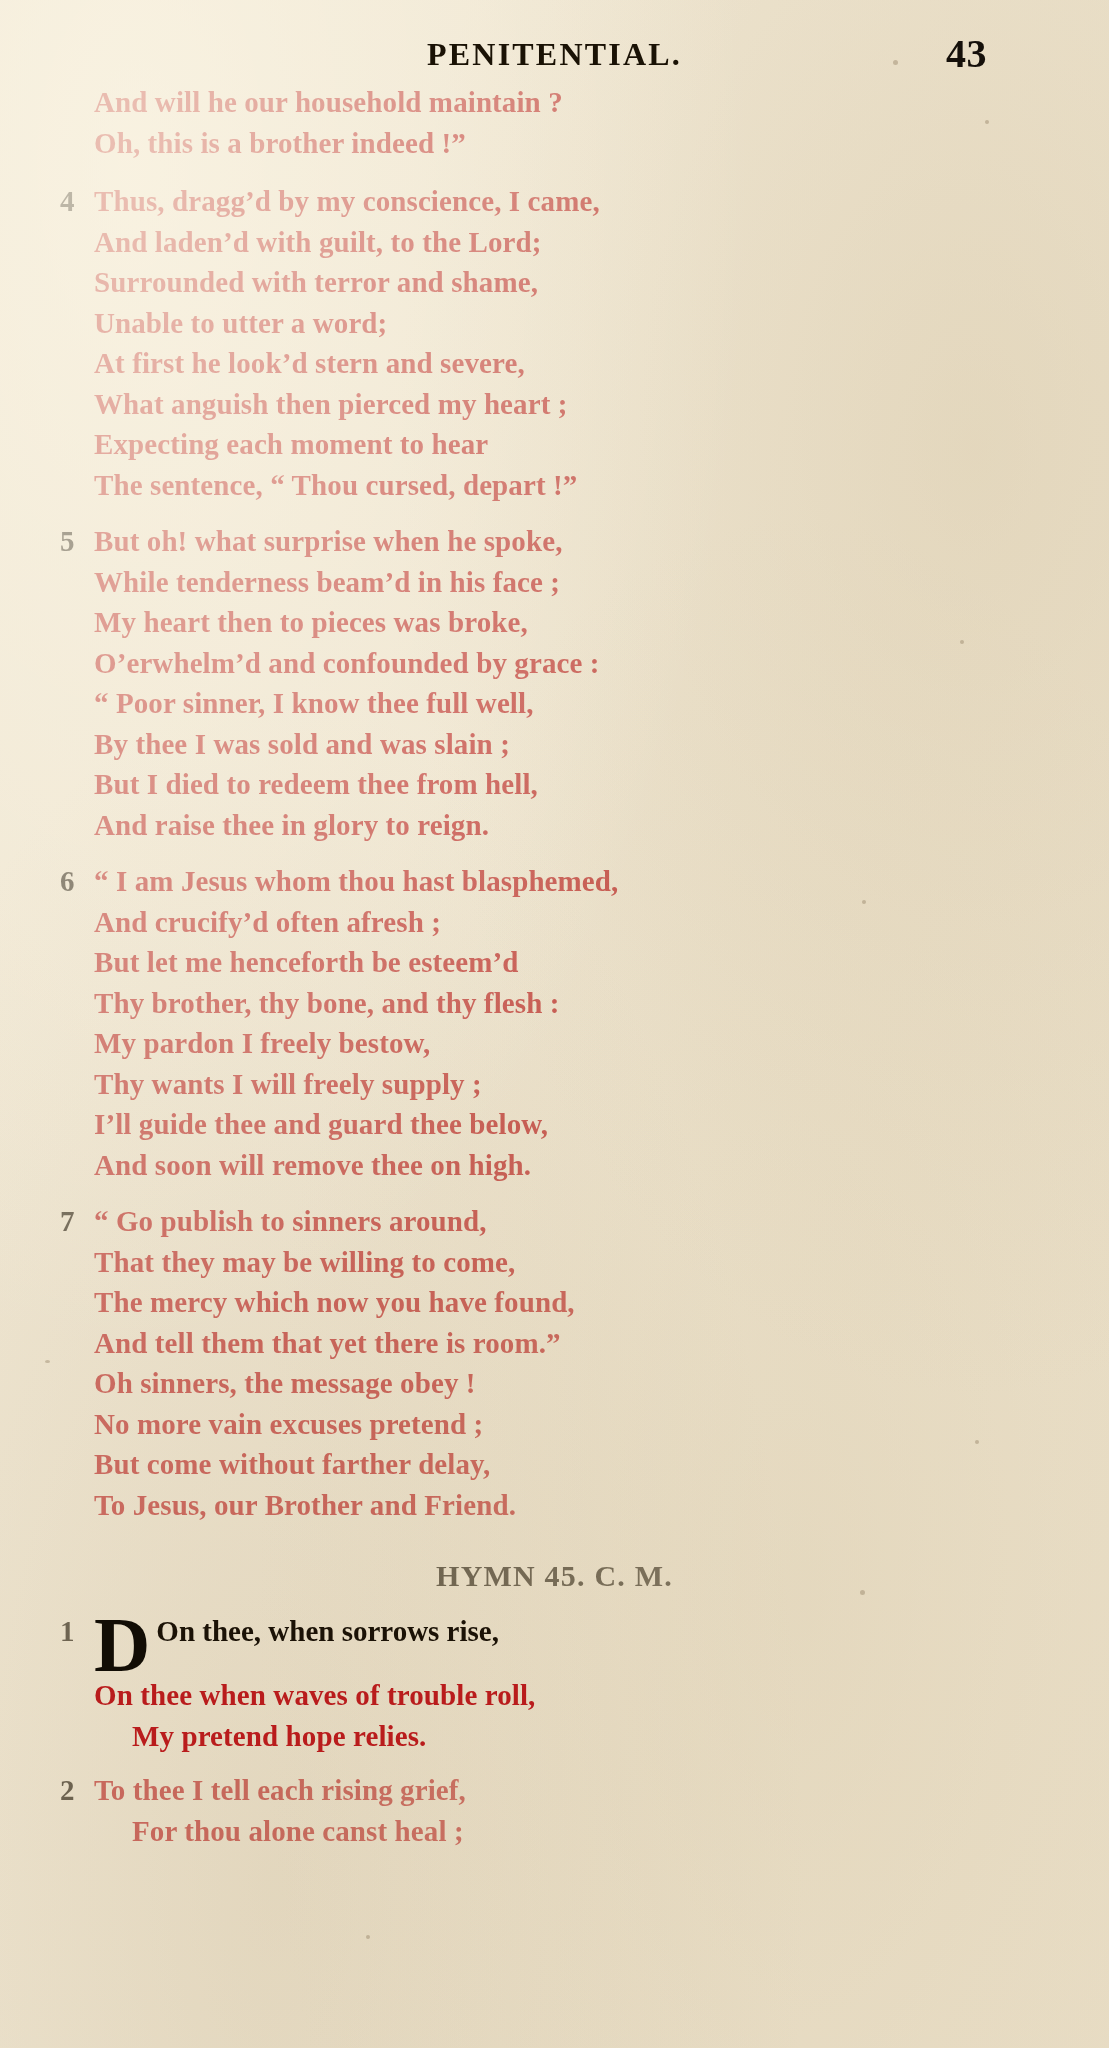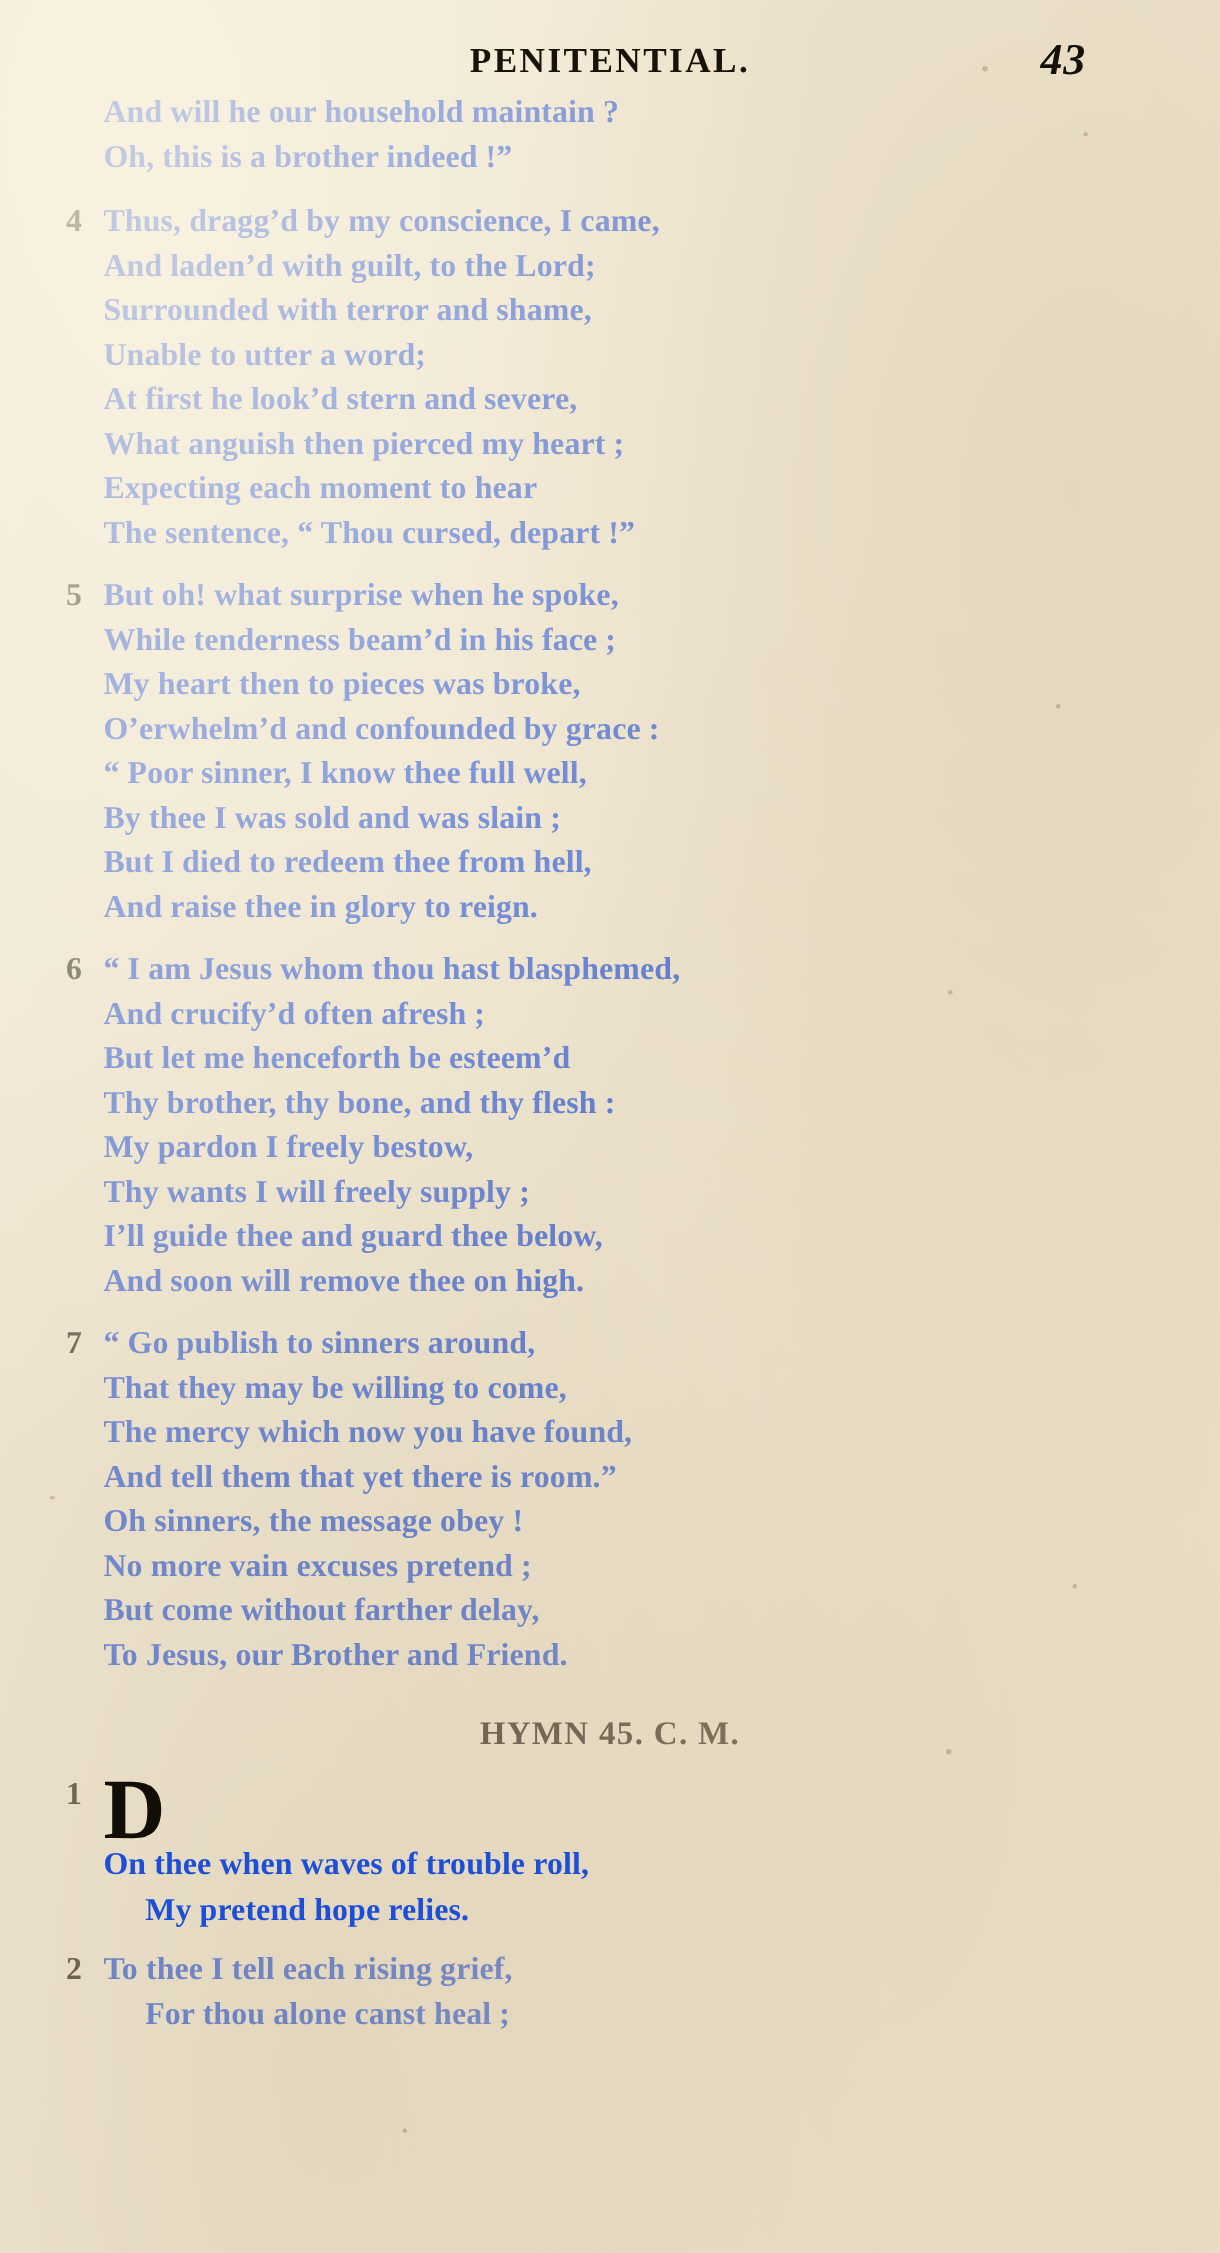--- a/index.html
+++ b/index.html
@@ -54,21 +54,20 @@
   }
   .page-number {
     position: absolute;
     right: 62px;
     top: 0px;
     font-family: "Liberation Serif", serif;
     font-weight: bold;
     font-size: 40px;
     letter-spacing: 0.5px;
     color: #15100a;
-    font-style: italic;
   }
 
   
   .verse {
     display: flex;
     align-items: flex-start;
     margin-bottom: 16px;
   }
   .verse-num {
     width: 34px;
@@ -81,21 +80,21 @@
   }
   .verse-lines {
     flex: 1 1 auto;
   }
   .line {
     font-size: 29px;
     line-height: 40.5px;
     font-weight: bold;
     letter-spacing: 0.1px;
     white-space: nowrap;
-    color: #1d4ed8;
+    color: #b91c1c;
   }
 
   
   .carryover {
     margin-left: 34px;
     margin-bottom: 18px;
   }
 
   
   .hymn-heading {
@@ -221,20 +220,21 @@
       <div class="line">To Jesus, our Brother and Friend.</div>
     </div>
   </div>
 
   <div class="hymn-heading">HYMN 45. C. M.</div>
 
   <div class="dropcap-verse">
     <div class="verse-num">1</div>
     <div class="dropcap-body">
       <span class="dropcap">D</span>
+      <div class="dc-line2">On thee, when sorrows rise,</div>
       <div class="line dc-rest">On thee when waves of trouble roll,</div>
       <div class="line indent-sm">My pretend hope relies.</div>
     </div>
   </div>
 
   <div class="verse">
     <div class="verse-num">2</div>
     <div class="verse-lines">
       <div class="line">To thee I tell each rising grief,</div>
       <div class="line indent-sm">For thou alone canst heal ;</div>

